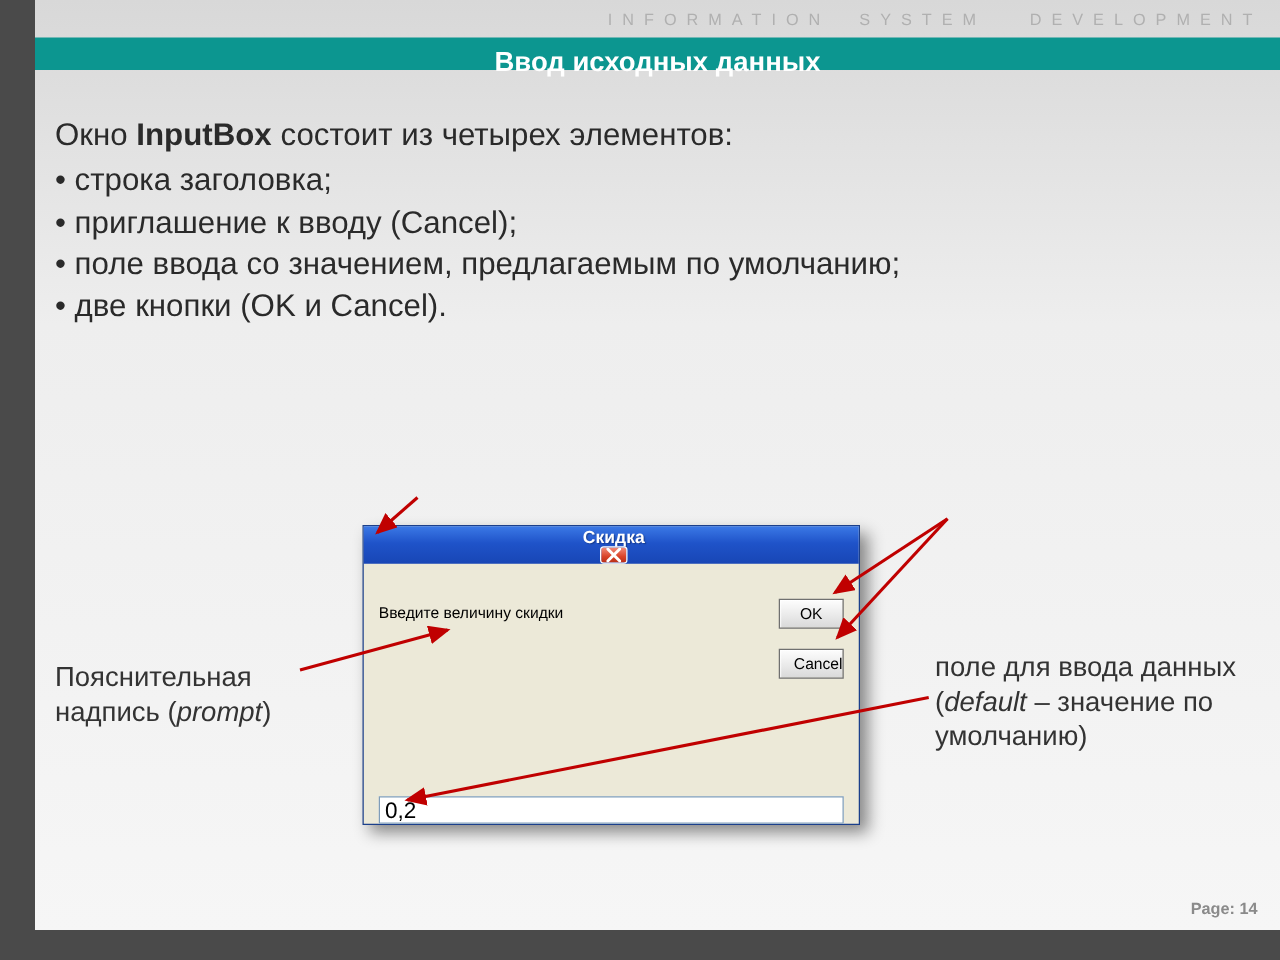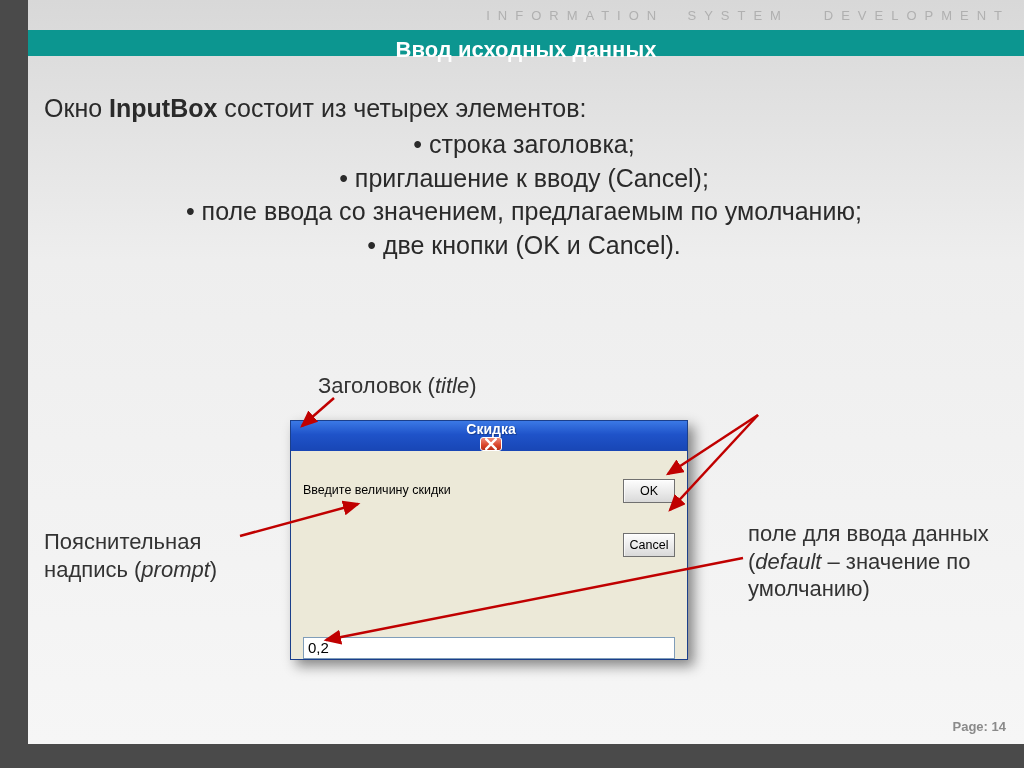--- a/index.html
+++ b/index.html
@@ -36,21 +36,21 @@
   }
   .content {
     position: absolute;
     left: 16px; top: 92px; right: 20px;
     color: #2a2a2a;
     font-size: 25px;
     line-height: 1.35;
   }
   .content .intro { margin-bottom: 2px; }
   .content .intro .bold { font-weight: bold; }
-  .content .bul { margin-left: 0; text-align: center; }
+  .content .bul { margin-left: 0; }
   .ann {
     position: absolute;
     color: #333;
     font-size: 22px;
     line-height: 1.25;
   }
   .ann .it { font-style: italic; }
   .ann-red { color: #c00000; font-size: 22px; line-height: 1.25; position: absolute; }
 
   
@@ -100,29 +100,29 @@
     right: 12px;
     width: 52px; height: 24px;
     background: linear-gradient(180deg, #fdfdfd 0%, #ececec 50%, #d9d9d9 100%);
     border: 1px solid #707070;
     font-size: 12.5px;
     text-align: center;
     line-height: 22px;
     box-shadow: 1px 1px 0 rgba(255,255,255,0.7) inset;
   }
   .dlg-btn-ok { top: 16px; }
-  .dlg-btn-cancel { top: 70px; }
+  .dlg-btn-cancel { top: 56px; text-align: right; }
   .dlg-input {
     position: absolute;
     left: 12px; right: 12px; bottom: 12px;
     height: 22px;
     background: #fff;
     border: 1px solid #7f9db9;
     padding: 0 4px;
-    font-size: 15px;
+    font-size: 18px;
     line-height: 20px;
     color: #000;
   }
 
   .page-num {
     position: absolute;
     right: 18px; bottom: 10px;
     color: #8a8a8a;
     font-size: 13px;
     font-weight: bold;
@@ -141,23 +141,20 @@
   <div class="content">
     <div class="intro">
       <span>Окно </span><span class="bold">InputBox</span><span> состоит из четырех элементов:</span>
     </div>
     <div class="bul">• строка заголовка;</div>
     <div class="bul">• приглашение к вводу (Cancel);</div>
     <div class="bul">• поле ввода со значением, предлагаемым по умолчанию;</div>
     <div class="bul">• две кнопки (OK и Cancel).</div>
   </div>
 
-  <div class="ann" style="left:290px; top:372px;">
-    <span>Заголовок (</span><span class="it">title</span><span>)</span>
-  </div>
 
 
   <div class="ann" style="left:16px; top:528px; width:230px;">
     <span>Пояснительная надпись (</span><span class="it">prompt</span><span>)</span>
   </div>
 
   <div class="ann" style="left:720px; top:520px; width:255px;">
     <span>поле для ввода данных (</span><span class="it">default</span><span></span><span> – значение по умолчанию)</span>
   </div>
 

